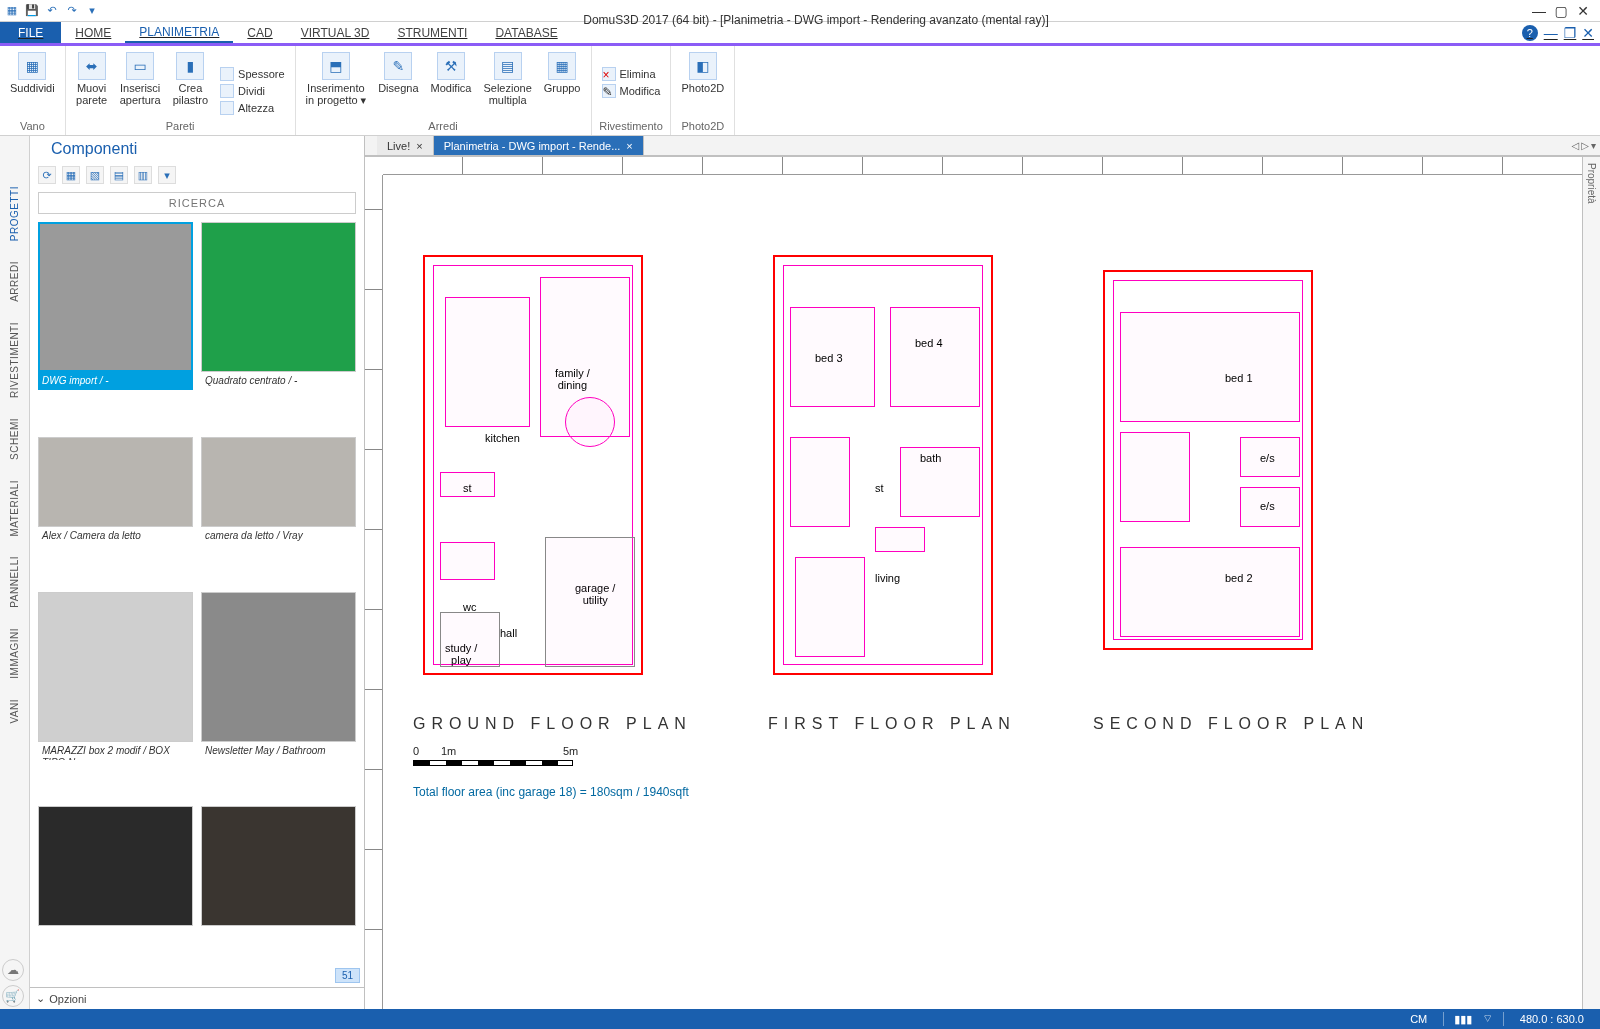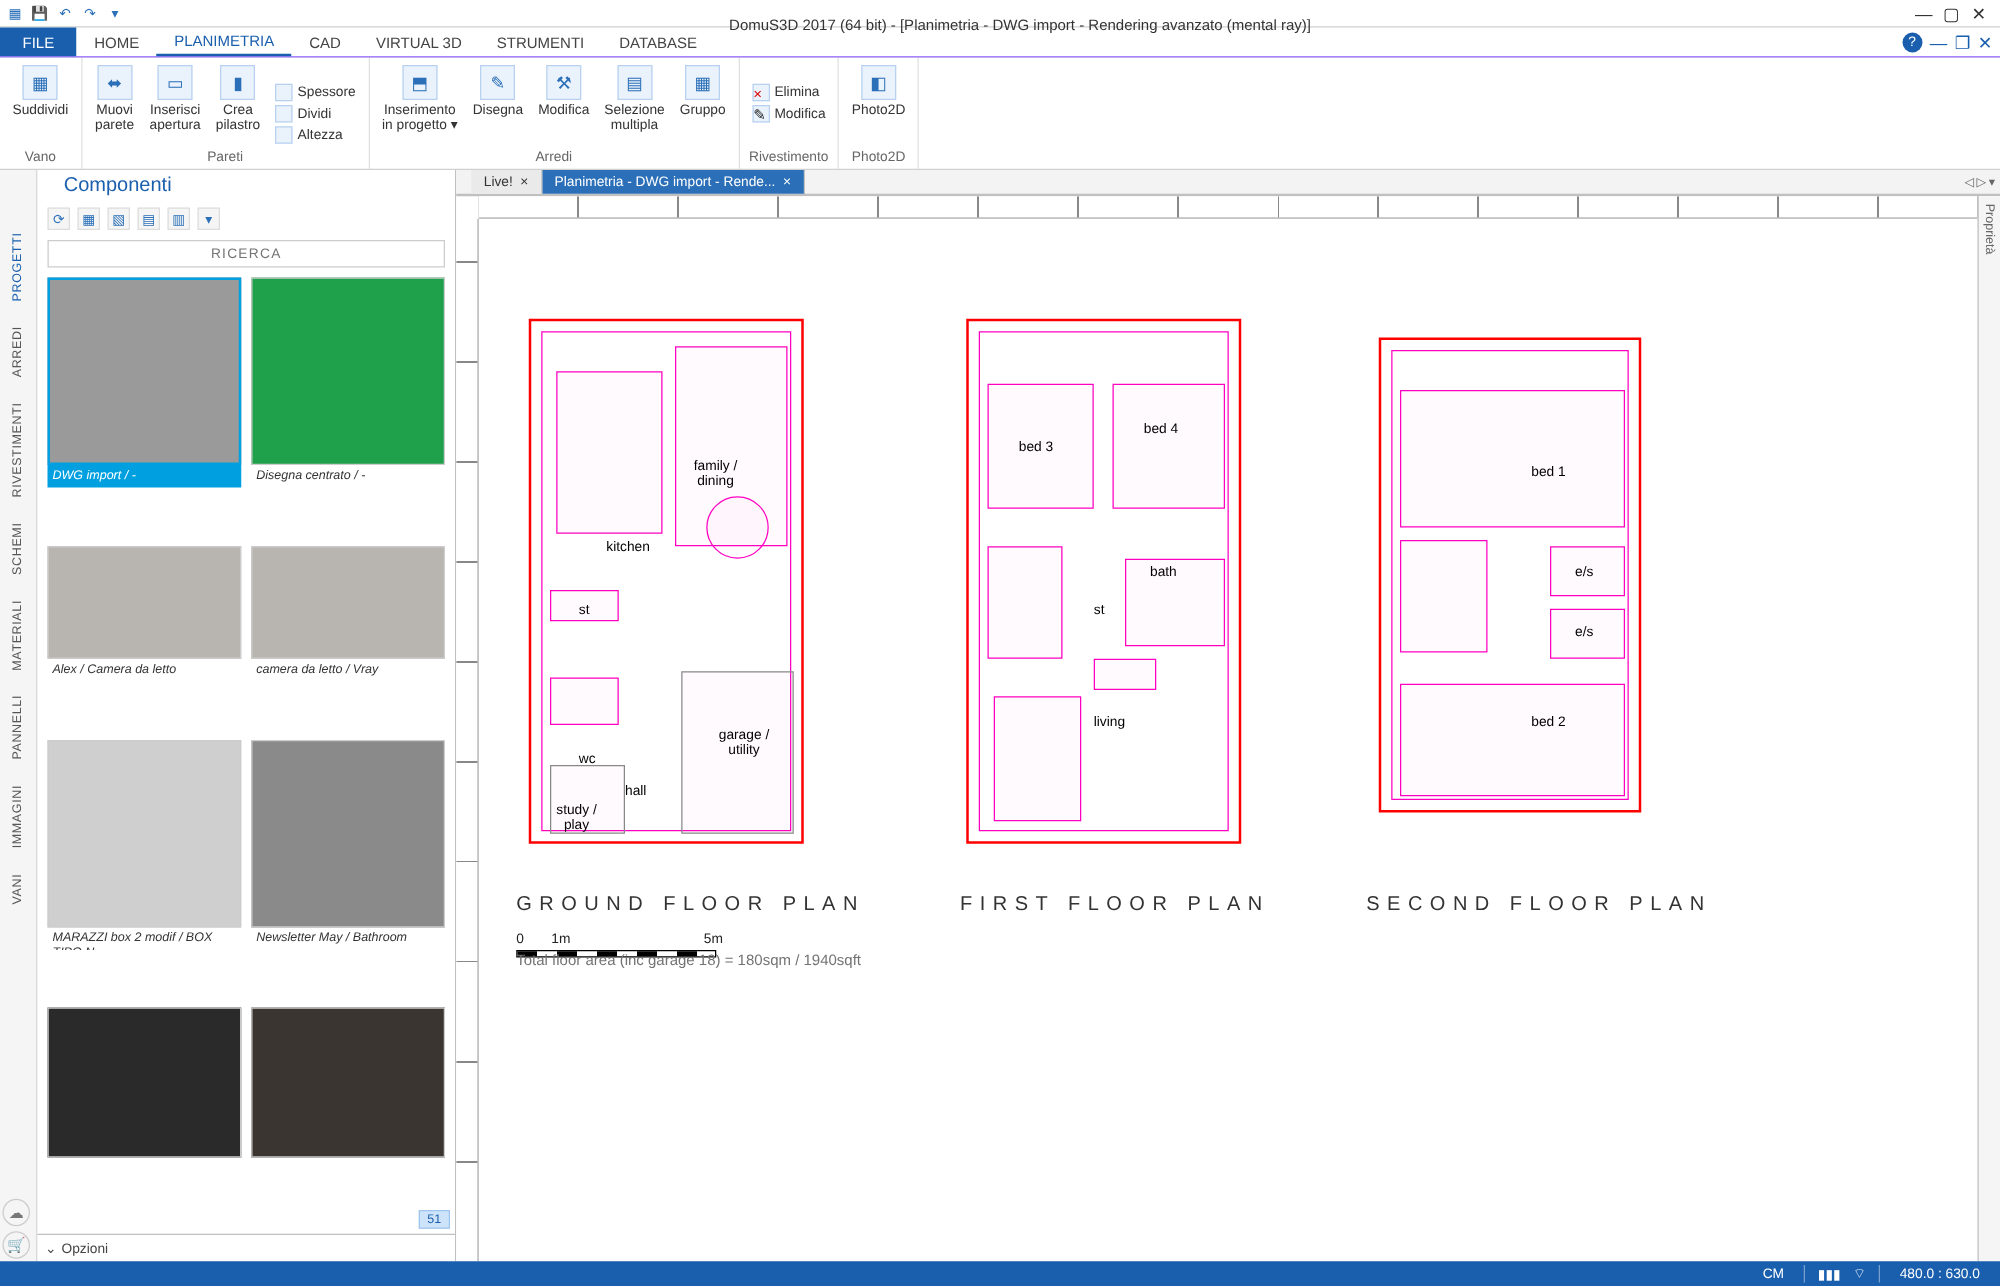--- a/index.html
+++ b/index.html
@@ -3,21 +3,21 @@
 <meta charset="utf-8">
 <style>
 * { margin: 0; padding: 0; box-sizing: border-box; font-family: "Segoe UI", Tahoma, sans-serif; }
 body { width: 1600px; height: 1029px; background: #fff; overflow: hidden; font-size: 12px; color: #222; }
 .title-bar { height: 22px; background: #fff; display: flex; align-items: center; padding: 0 4px; border-bottom: 1px solid #d0d0d0; }
 .title-bar .qat { display: flex; gap: 4px; align-items: center; }
 .title-bar .qat-icon { width: 16px; height: 16px; display: flex; align-items: center; justify-content: center; color: #2a6fb8; font-size: 11px; }
 .title-bar .app-title { flex: 1; text-align: center; font-size: 12px; color: #333; margin-top: 18px; }
 .title-bar .win-controls { display: flex; gap: 8px; padding-right: 6px; }
 .title-bar .win-controls span { width: 14px; text-align: center; font-size: 14px; color: #333; cursor: default; }
-.menu-tabs { height: 24px; display: flex; align-items: stretch; border-bottom: 1px solid #8b5cf6; position: relative; }
+.menu-tabs { height: 24px; display: flex; align-items: stretch; border-bottom: 3px solid #8b5cf6; position: relative; text-decoration: underline; }
 .menu-tabs .file-tab { background: #1a5fae; color: #fff; padding: 0 18px; display: flex; align-items: center; font-size: 12px; }
 .menu-tabs .tab { padding: 0 14px; display: flex; align-items: center; font-size: 12px; color: #444; }
 .menu-tabs .tab.active { color: #1a5fae; border-bottom: 2px solid #1a5fae; }
 .menu-tabs .help-area { margin-left: auto; display: flex; gap: 6px; align-items: center; padding-right: 6px; }
 .menu-tabs .help-area span { font-size: 14px; color: #1a5fae; }
 .ribbon { height: 90px; display: flex; border-bottom: 1px solid #d0d0d0; background: #fff; }
 .ribbon-group { border-right: 1px solid #e0e0e0; padding: 4px 6px 2px 6px; display: flex; flex-direction: column; }
 .ribbon-group .group-body { flex: 1; display: flex; gap: 4px; align-items: flex-start; }
 .ribbon-group .group-label { text-align: center; font-size: 11px; color: #666; height: 14px; line-height: 14px; }
 .ribbon-btn { display: flex; flex-direction: column; align-items: center; padding: 2px 4px; min-width: 40px; text-align: center; }
@@ -233,21 +233,21 @@
       <div class="comp-search">
         <input type="text" placeholder="RICERCA" style="">
       </div>
       <div class="comp-grid">
         <div class="comp-item selected">
             <div class="comp-thumb" style="background:#9a9a9a"></div>
             <div class="comp-label">DWG import / -</div>
           </div>
         <div class="comp-item">
             <div class="comp-thumb" style="background:#1fa04a"></div>
-            <div class="comp-label">Disegna centrato / -</div>
+            <div class="comp-label">Quadrato centrato / -</div>
           </div>
         <div class="comp-item">
             <div class="comp-thumb" style="background:#b8b5b0;height:90px"></div>
             <div class="comp-label">Alex / Camera da letto</div>
           </div>
         <div class="comp-item">
             <div class="comp-thumb" style="background:#b8b5b0;height:90px"></div>
             <div class="comp-label">camera da letto / Vray</div>
           </div>
         <div class="comp-item">
@@ -345,21 +345,21 @@
           <div class="furniture" style="left:15px;top:160px;width:70px;height:90px;"></div>
           <div class="furniture" style="left:15px;top:275px;width:180px;height:90px;"></div>
           <div class="room-label" style="left:120px;top:300px;">bed 2</div>
         </div>
         <div class="floor-title" style="left:710px; top:540px;">SECOND FLOOR PLAN</div>
 
         <div class="scale-note" style="left:30px;top:570px;font-size:11px;">0</div>
         <div class="scale-note" style="left:58px;top:570px;font-size:11px;">1m</div>
         <div class="scale-note" style="left:180px;top:570px;font-size:11px;">5m</div>
         <div style="position:absolute;left:30px;top:585px;width:160px;height:6px;background:repeating-linear-gradient(90deg,#000,#000 16px,#fff 16px,#fff 32px);border:1px solid #000;"></div>
-        <div class="scale-note" style="left:30px;top:586px;font-size:12px;color:#737373;text-align:center;">Total floor area  (inc garage 18)  = 180sqm / 1940sqft</div>
+        <div class="scale-note" style="left:30px;top:610px;font-size:12px;color:#0369a1;text-align:center;">Total floor area  (inc garage 18)  = 180sqm / 1940sqft</div>
       </div>
       <div class="right-strip">
           <span>Proprietà</span>
         </div>
     </div>
   </div>
 </div>
 
 <div class="status-bar">
   <div class="sb-right">

